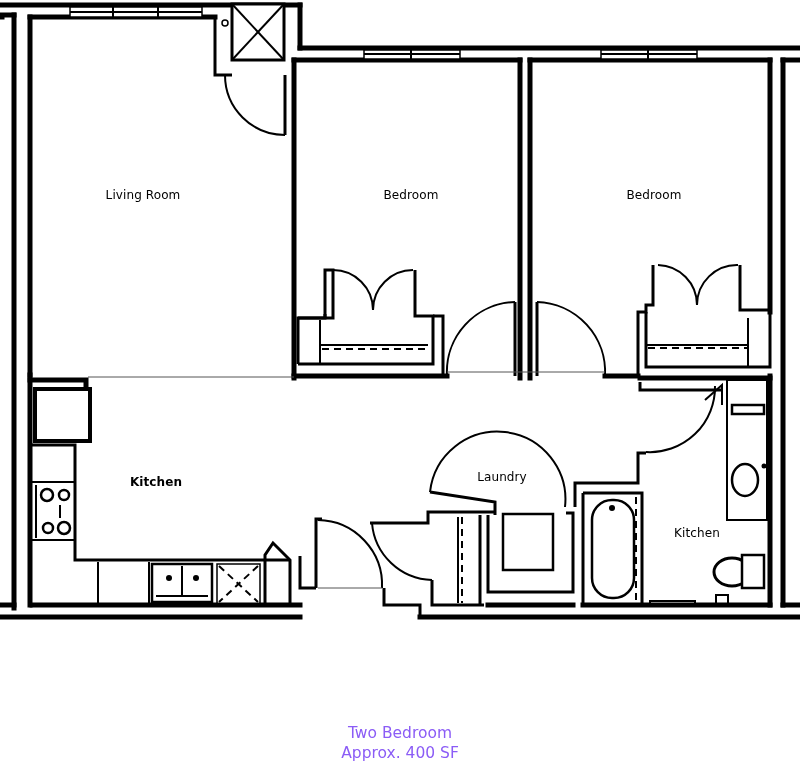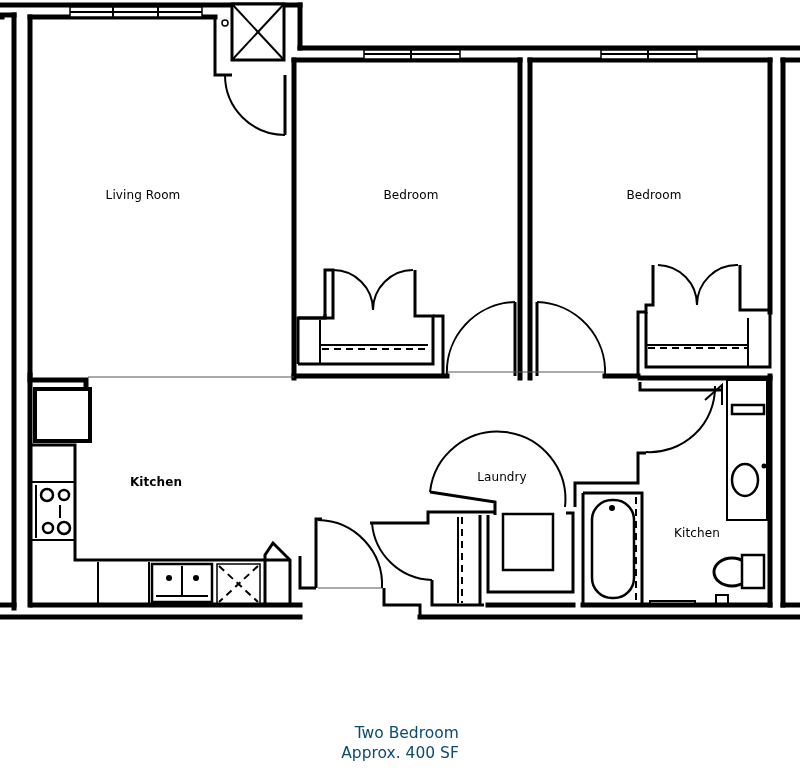--- a/index.html
+++ b/index.html
@@ -7,22 +7,22 @@
          font-family: "DejaVu Sans", "Liberation Sans", sans-serif; }
   #plan { position: absolute; left: 0; top: 0; width: 800px; height: 772px; }
   .wall { fill: none; stroke: #000; stroke-width: 5; stroke-linejoin: miter; stroke-linecap: square; }
   .wall-thin { fill: none; stroke: #000; stroke-width: 3; }
   .line { fill: none; stroke: #000; stroke-width: 2; }
   .hair { fill: none; stroke: #555; stroke-width: 1; }
   .dash { fill: none; stroke: #000; stroke-width: 2; stroke-dasharray: 7 5; }
   .solid { fill: #000; }
   .room-label { position: absolute; font-size: 12px; color: #000; white-space: nowrap;
                 transform: translateX(-50%); letter-spacing: 0.1px; }
-  .caption { position: absolute; left: 400px; transform: translateX(-50%); text-align: right;
-             font-size: 15.5px; line-height: 20px; color: #0c4a6e; white-space: nowrap; }
+  .caption { position: absolute; left: 400px; transform: translateX(-50%); text-align: center;
+             font-size: 15.5px; line-height: 20px; color: #8b5cf6; white-space: nowrap; }
 </style>
 </head>
 <body>
 
 <svg id="plan" viewBox="0 0 800 772" xmlns="http://www.w3.org/2000/svg">
 
   <g>
 
     <line class="wall" x1="14" y1="15" x2="14" y2="608"></line>
 

